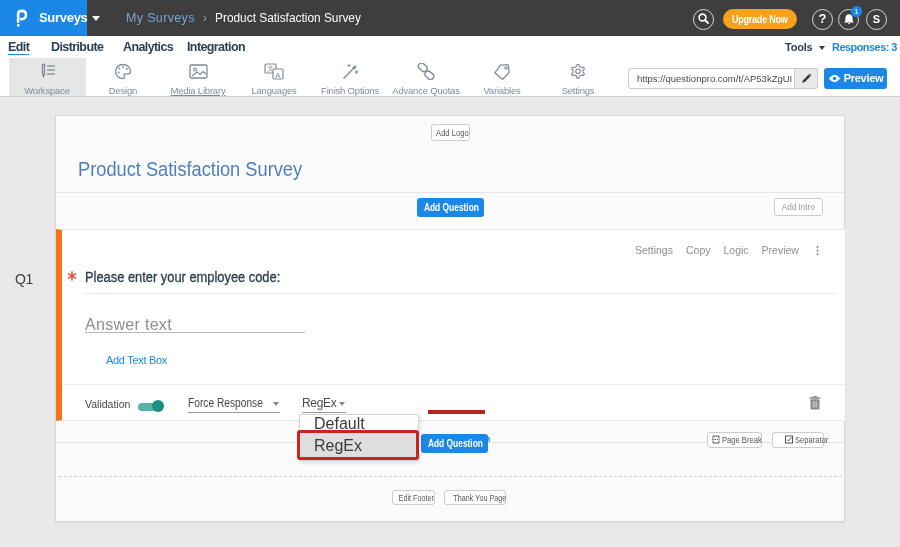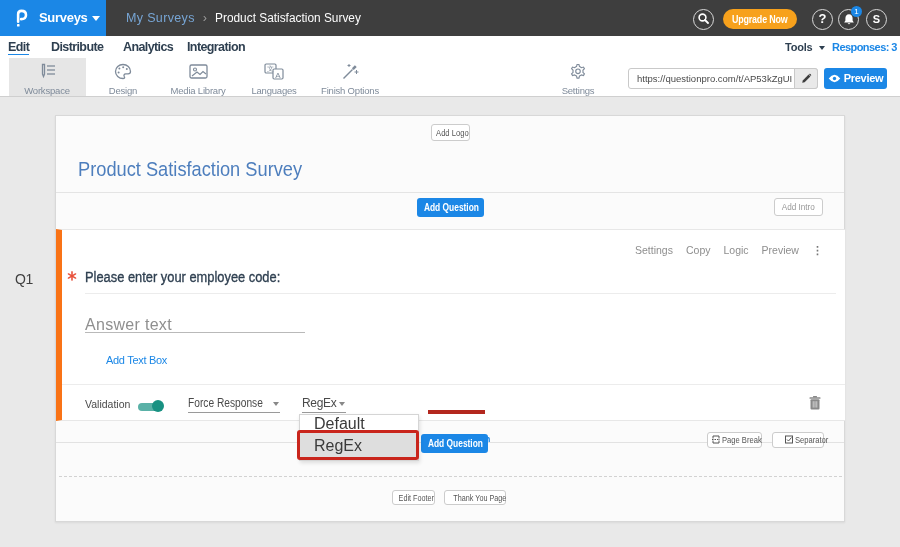--- a/index.html
+++ b/index.html
@@ -1,21 +1,21 @@
 <!DOCTYPE html>
 <html><head>
 <meta charset="utf-8">
 <style>
 * { margin:0; padding:0; box-sizing:border-box; }
 html,body { width:900px; height:547px; font-family:"Liberation Sans", sans-serif; background:#e9e9e9; position:relative; overflow:hidden; }
 .cx { display:inline-block; transform-origin:0 50%; white-space:nowrap; }
 
 
 #topbar { position:absolute; left:0; top:0; width:900px; height:36px; background:#3e3e3e; }
-#btnSurveys { position:absolute; left:0; top:0; width:106px; height:36px; background:#1b87e6; }
+#btnSurveys { position:absolute; left:0; top:0; width:87px; height:36px; background:#1b87e6; }
 #btnSurveys svg { position:absolute; left:15px; top:9px; }
 #btnSurveys .txt { position:absolute; left:39px; top:10px; color:#fff; font-size:13px; font-weight:700; letter-spacing:-.3px; }
 #btnSurveys .car { position:absolute; left:92px; top:16px; width:0; height:0; border-left:4.5px solid transparent; border-right:4.5px solid transparent; border-top:5.5px solid #fff; }
 #crumbs { position:absolute; left:126px; top:11px; font-size:12.5px; white-space:nowrap; }
 #crumbs .c1 { color:#77a5d4; letter-spacing:.35px; }
 #crumbs .sep { color:#9b9b9b; margin:0 8px; }
 #crumbs .c2 { color:#fdfdfd; }
 .circ { position:absolute; top:9px; width:21px; height:21px; border:1.5px solid #d8d8d8; border-radius:50%; color:#fff; text-align:center; }
 .circ.q { font-size:13px; font-weight:700; line-height:18px; }
 #upgrade { position:absolute; left:723px; top:9px; width:74px; height:20px; background:#f7a11c; border-radius:10px; color:#fff; font-size:10.5px; font-weight:700; text-align:center; line-height:20px; letter-spacing:-.2px; }
@@ -147,21 +147,21 @@
   <div class="titem" style="left:83px;">
     <svg width="18" height="17" viewBox="0 0 18 17">
         <path d="M9 1.5 a7.5 7 0 1 0 0 14 c1.6 0 2-1 1.3-2 c-.8-1.2-.2-2.6 1.4-2.6 l2.4 0 c1.6 0 2.4-1 2.4-2.4 A7.5 7 0 0 0 9 1.5 Z" fill="none" stroke="#7f8b9a" stroke-width="1.3"></path>
         <circle cx="5.4" cy="5.6" r="1" fill="#7f8b9a"></circle>
         <circle cx="9.2" cy="4.2" r="1" fill="#7f8b9a"></circle>
         <circle cx="12.8" cy="6" r="1" fill="#7f8b9a"></circle>
         <circle cx="4.6" cy="9.4" r="1" fill="#7f8b9a"></circle>
       </svg>
     <div class="lb">Design</div>
   </div>
-  <div class="titem" style="left:158px;">
+  <div class="titem" style="left:158px;text-decoration:underline;">
     <svg width="19" height="17" viewBox="0 0 19 17">
         <rect x="1" y="2" width="17" height="13" rx="1.5" fill="none" stroke="#7f8b9a" stroke-width="1.3"></rect>
         <circle cx="6" cy="6.5" r="1.5" fill="none" stroke="#7f8b9a" stroke-width="1.1"></circle>
         <path d="M3 13 L8 9 L11 11.5 L14 8.5 L17 11" fill="none" stroke="#7f8b9a" stroke-width="1.2"></path>
       </svg>
     <div class="lb">Media Library</div>
   </div>
   <div class="titem" style="left:234px;">
     <svg width="20" height="17" viewBox="0 0 20 17">
         <rect x="1" y="1" width="11" height="9" rx="1.2" fill="none" stroke="#7f8b9a" stroke-width="1.2"></rect>
@@ -176,20 +176,36 @@
         <line x1="2.5" y1="15.5" x2="11.5" y2="6.5" stroke="#7f8b9a" stroke-width="1.5"></line>
         <line x1="11.8" y1="6.2" x2="14.8" y2="3.2" stroke="#7f8b9a" stroke-width="2.6"></line>
         <g stroke="#7f8b9a" stroke-width="1">
           <line x1="15.5" y1="7" x2="15.5" y2="11"></line>
           <line x1="13.5" y1="9" x2="17.5" y2="9"></line>
           <line x1="8" y1="1" x2="8" y2="4"></line>
           <line x1="6.5" y1="2.5" x2="9.5" y2="2.5"></line>
         </g>
       </svg>
     <div class="lb">Finish Options</div>
+  </div>
+  <div class="titem" style="left:386px;">
+    <svg width="20" height="17" viewBox="0 0 20 17">
+        <g fill="none" stroke="#7f8b9a" stroke-width="1.4">
+          <rect x="2" y="1.2" width="9.5" height="6.2" rx="3.1" transform="rotate(42 6.75 4.3)"></rect>
+          <rect x="8.6" y="9.2" width="9.5" height="6.2" rx="3.1" transform="rotate(42 13.35 12.3)"></rect>
+        </g>
+      </svg>
+    <div class="lb">Advance Quotas</div>
+  </div>
+  <div class="titem" style="left:462px;">
+    <svg width="18" height="17" viewBox="0 0 18 17">
+        <path d="M8 2 L15 2 L16 3 L16 10 L9 16.5 L1.8 9.3 Z" fill="none" stroke="#7f8b9a" stroke-width="1.3" transform="rotate(-4 9 9)"></path>
+        <circle cx="13" cy="5" r="1.3" fill="none" stroke="#7f8b9a" stroke-width="1"></circle>
+      </svg>
+    <div class="lb">Variables</div>
   </div>
   <div class="titem" style="left:538px;">
     <svg width="18" height="17" viewBox="0 0 18 18">
         <path d="M9 0.8 L11 0.8 L11.6 3 A6.3 6.3 0 0 1 13.6 4.2 L15.8 3.5 L16.8 5.3 L15.2 6.9 A6.3 6.3 0 0 1 15.2 9.1 L16.8 10.7 L15.8 12.5 L13.6 11.8 A6.3 6.3 0 0 1 11.6 13 L11 15.2 L9 15.2 L8.4 13 A6.3 6.3 0 0 1 6.4 11.8 L4.2 12.5 L3.2 10.7 L4.8 9.1 A6.3 6.3 0 0 1 4.8 6.9 L3.2 5.3 L4.2 3.5 L6.4 4.2 A6.3 6.3 0 0 1 8.4 3 Z" fill="none" stroke="#7f8b9a" stroke-width="1.2" transform="translate(-1,0.8)"></path>
         <circle cx="9" cy="8.8" r="2.4" fill="none" stroke="#7f8b9a" stroke-width="1.2"></circle>
       </svg>
     <div class="lb">Settings</div>
   </div>
   <div id="urlbox">https://questionpro.com/t/AP53kZgUI</div>
   <div id="urlpen"><svg width="11" height="11" viewBox="0 0 11 11" style="margin-top:4px;">

